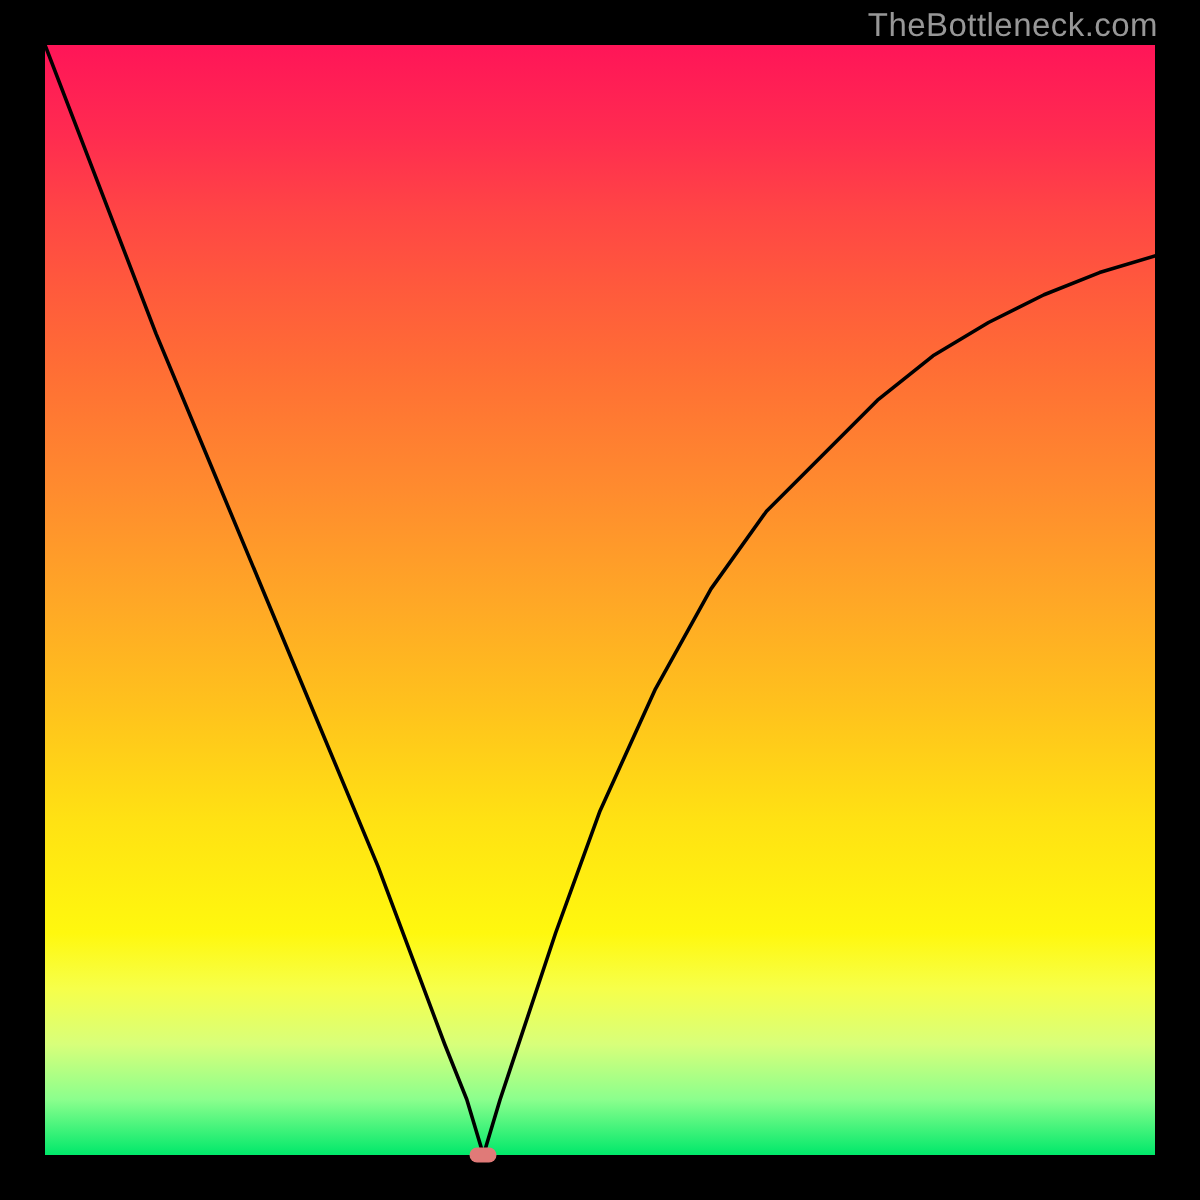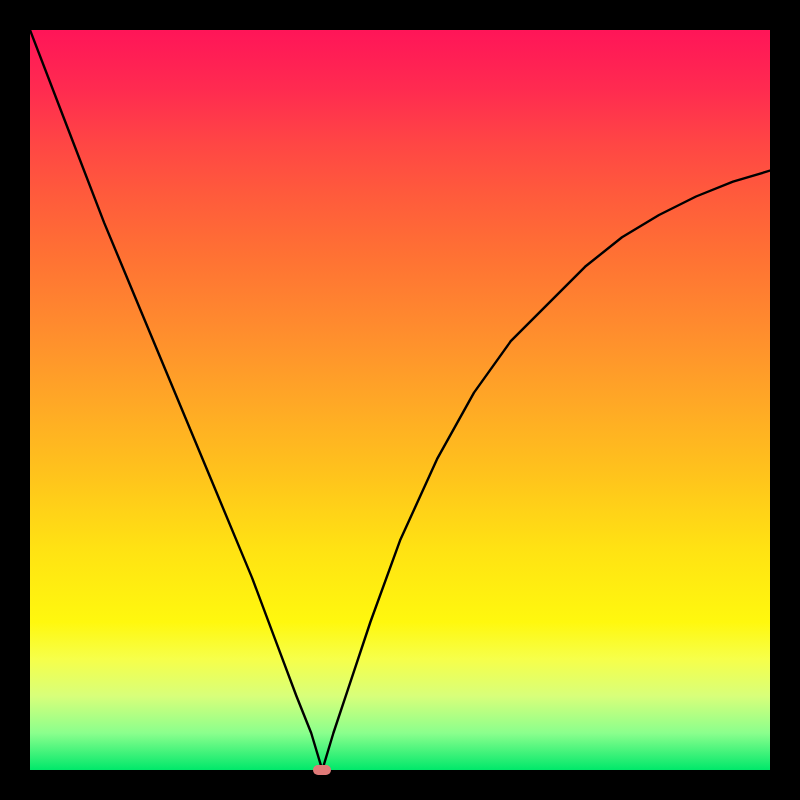--- a/index.html
+++ b/index.html
@@ -63,19 +63,20 @@
     height: 10px;
     border-radius: 5px;
     background: #e07a78;
     transform: translate(-50%, -50%);
   }
 </style>
 </head>
 <body>
 
 <div class="frame">
+  <div class="watermark">TheBottleneck.com</div>
   <div class="plot-area">
     <svg class="curve" viewBox="0 0 740 740" preserveAspectRatio="none">
       <path id="curve-path" d="M0.00 0.00 L37.00 96.20 L74.00 192.40 L111.00 281.20 L148.00 370.00 L185.00 458.80 L222.00 547.60 L244.20 606.80 L266.40 666.00 L281.20 703.00 L292.30 740.00 L303.40 703.00 L318.20 658.60 L340.40 592.00 L370.00 510.60 L407.00 429.20 L444.00 362.60 L481.00 310.80 L518.00 273.80 L555.00 236.80 L592.00 207.20 L629.00 185.00 L666.00 166.50 L703.00 151.70 L740.00 140.60" fill="none" stroke="#000" stroke-width="2.4" stroke-linejoin="round" stroke-linecap="round"></path>
     </svg>
     <div class="marker" id="min-marker" style="left: 292.3px; top: 740px;"></div>
   </div>
 </div>
 
 </body></html>

